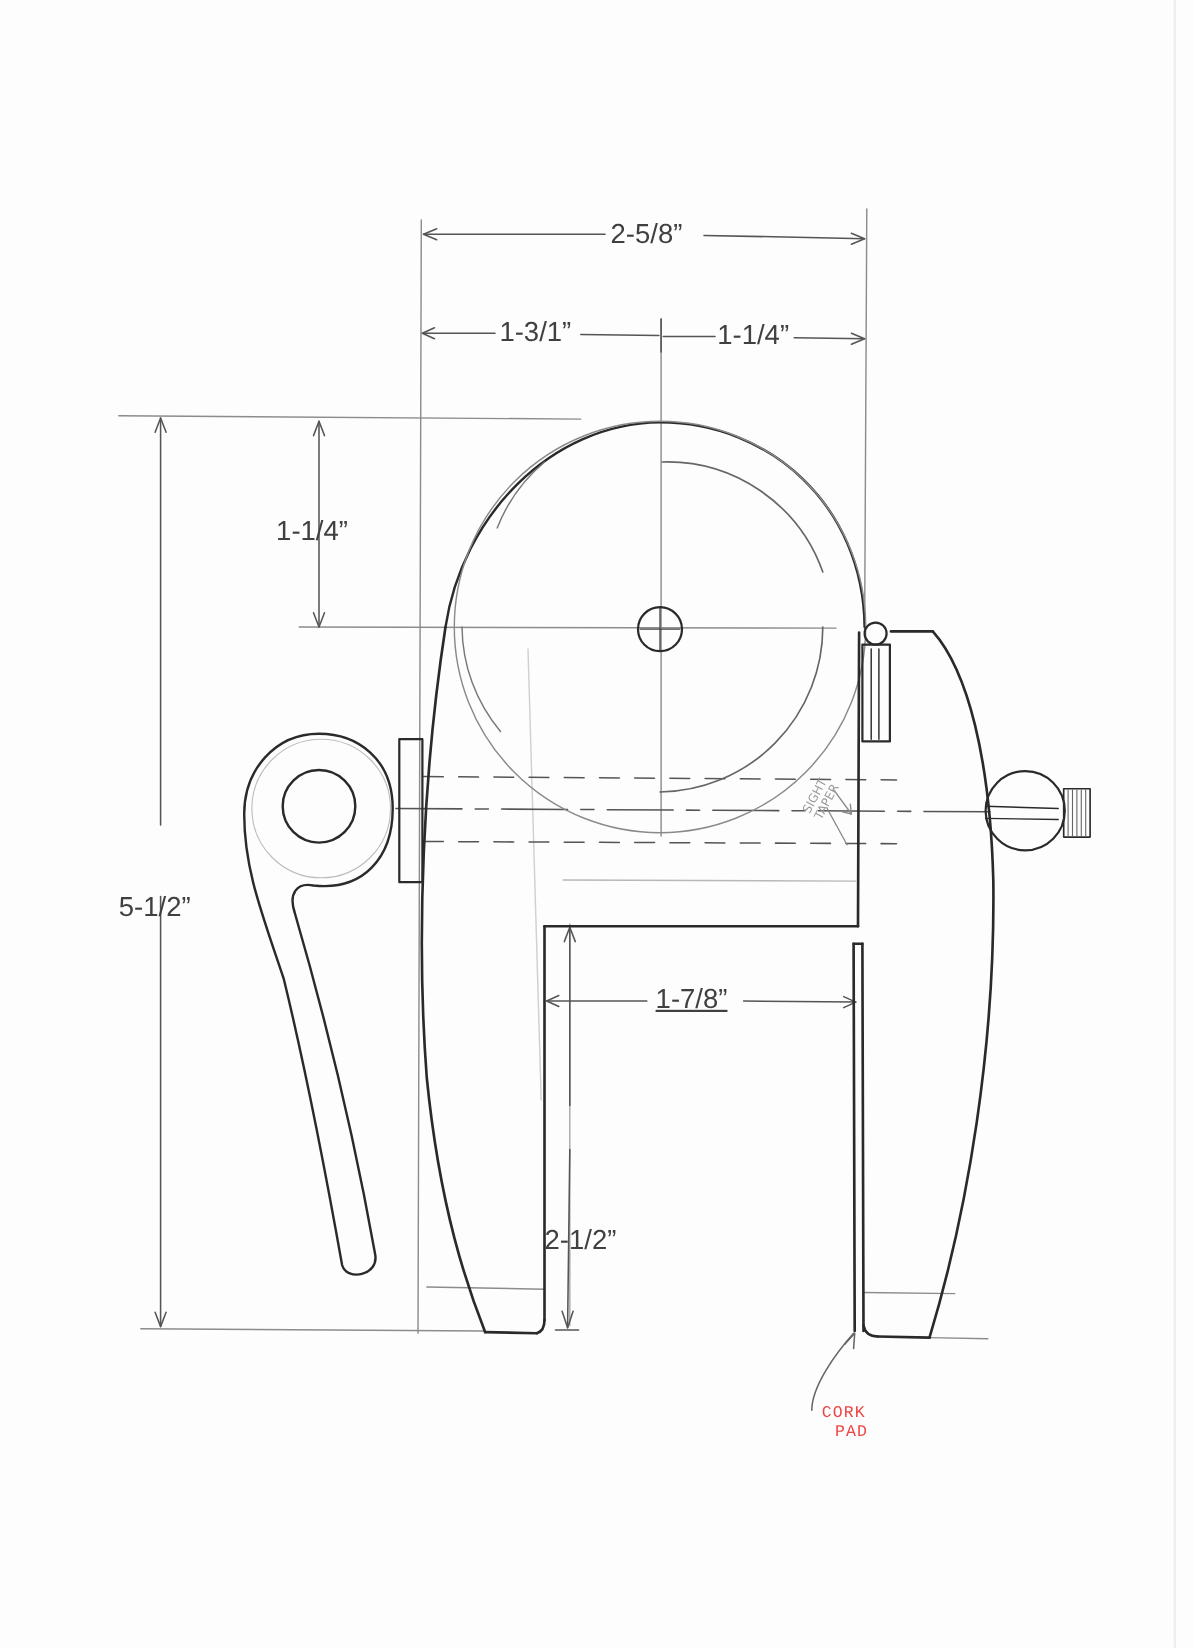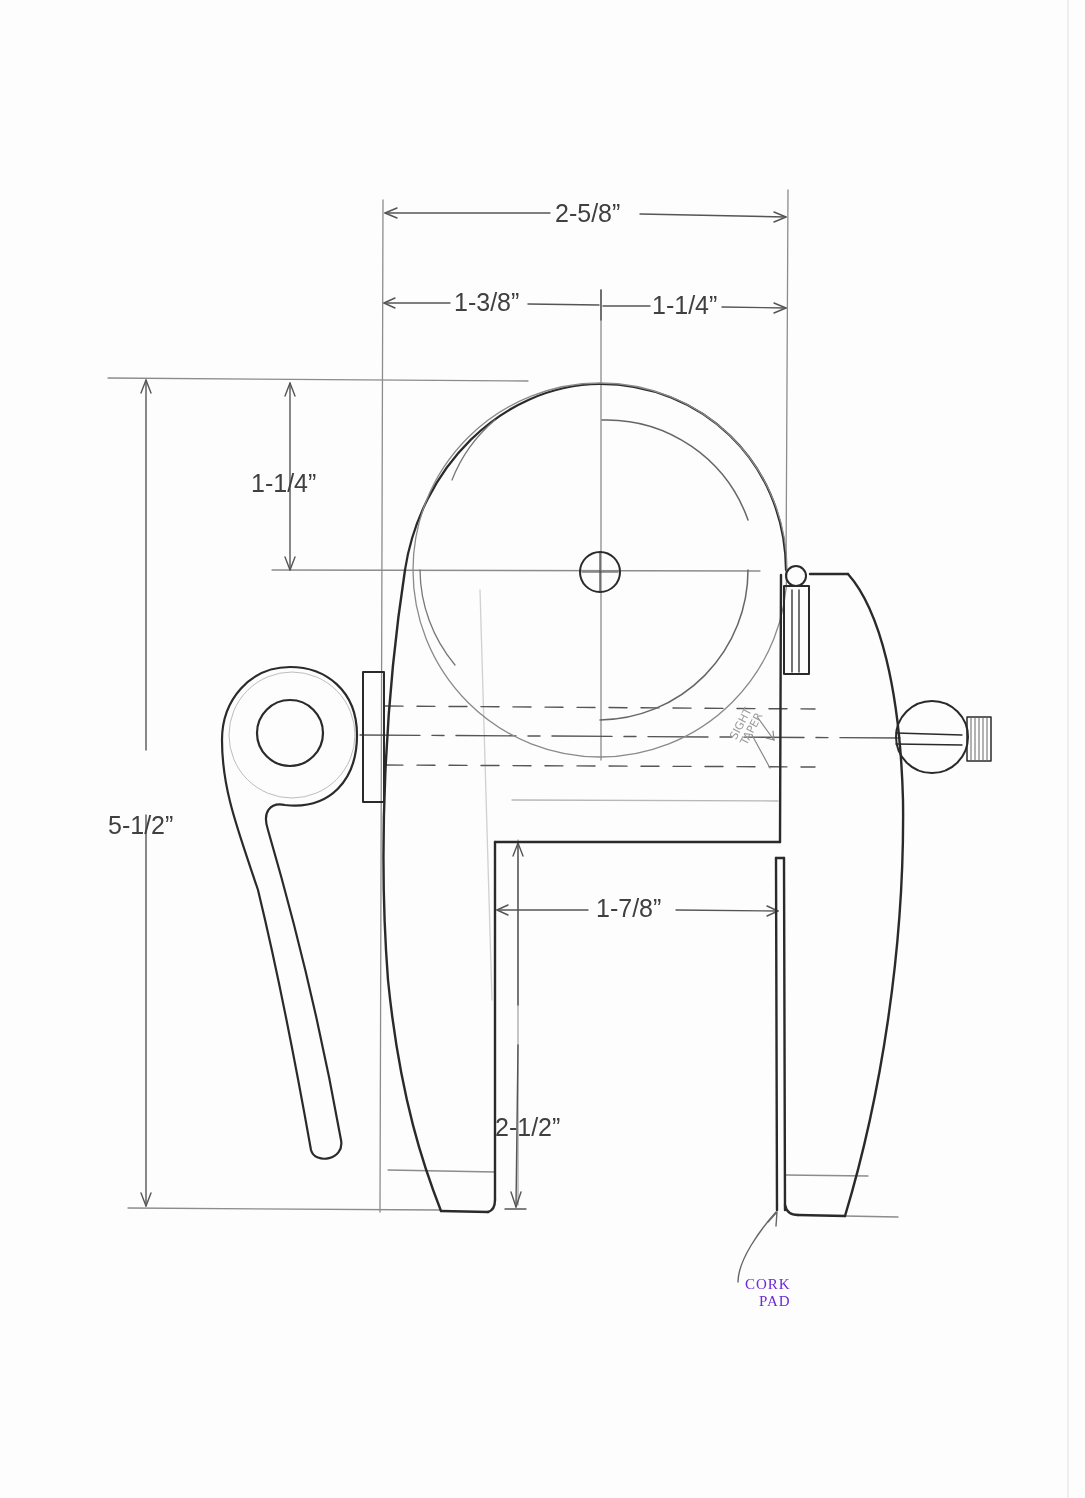--- a/index.html
+++ b/index.html
@@ -10,23 +10,23 @@
     position: absolute;
     font-family: "Liberation Sans", sans-serif;
     font-size: 25px;
     color: #404040;
     background: transparent;
     white-space: nowrap;
     line-height: 1;
   }
   .hand-note {
     position: absolute;
-    font-family: Liberation Serif, serif;
+    font-family: Liberation Mono, monospace;
     font-size: 15px;
-    color: #6d28d9;
+    color: #ef4444;
     letter-spacing: 1px;
     white-space: nowrap;
     line-height: 1.15;
     text-align: center;
   }
   .sight-note {
     position: absolute;
     font-family: "DejaVu Sans", sans-serif;
     font-size: 11px;
     color: #9a9a9a;
@@ -195,25 +195,25 @@
     <g stroke="#666" stroke-width="1.4">
       <path d="M 776 1212 C 760 1230, 738 1260, 738 1282"></path>
       <polyline points="768,1222 777,1212 776,1226"></polyline>
     </g>
 
     <line x1="1068" y1="0" x2="1068" y2="1498" stroke="#eeeeee" stroke-width="2"></line>
   </g>
 </svg>
 
 <div class="dim-label" style="left:555px; top:201px;">2-5/8”</div>
-<div class="dim-label" style="left:454px; top:290px;">1-3/8”</div>
+<div class="dim-label" style="left:454px; top:290px;">1-3/1”</div>
 <div class="dim-label" style="left:652px; top:293px;">1-1/4”</div>
 <div class="dim-label" style="left:251px; top:471px;">1-1/4”</div>
 <div class="dim-label" style="left:108px; top:781px;margin-top:32px;">5-1/2”</div>
-<div class="dim-label" style="left:596px; top:896px;">1-7/8”</div>
+<div class="dim-label" style="left:596px; top:896px;text-decoration:underline;">1-7/8”</div>
 <div class="dim-label" style="left:495px; top:1071px;margin-top:44px;">2-1/2”</div>
 
 <div class="hand-note" style="left:745px; top:1276px;">
   <div>CORK</div>
   <div style="padding-left:14px;">PAD</div>
 </div>
 
 <div class="sight-note" style="left:728px; top:736px;">
   <div>SIGHT</div>
   <div>TAPER</div>

